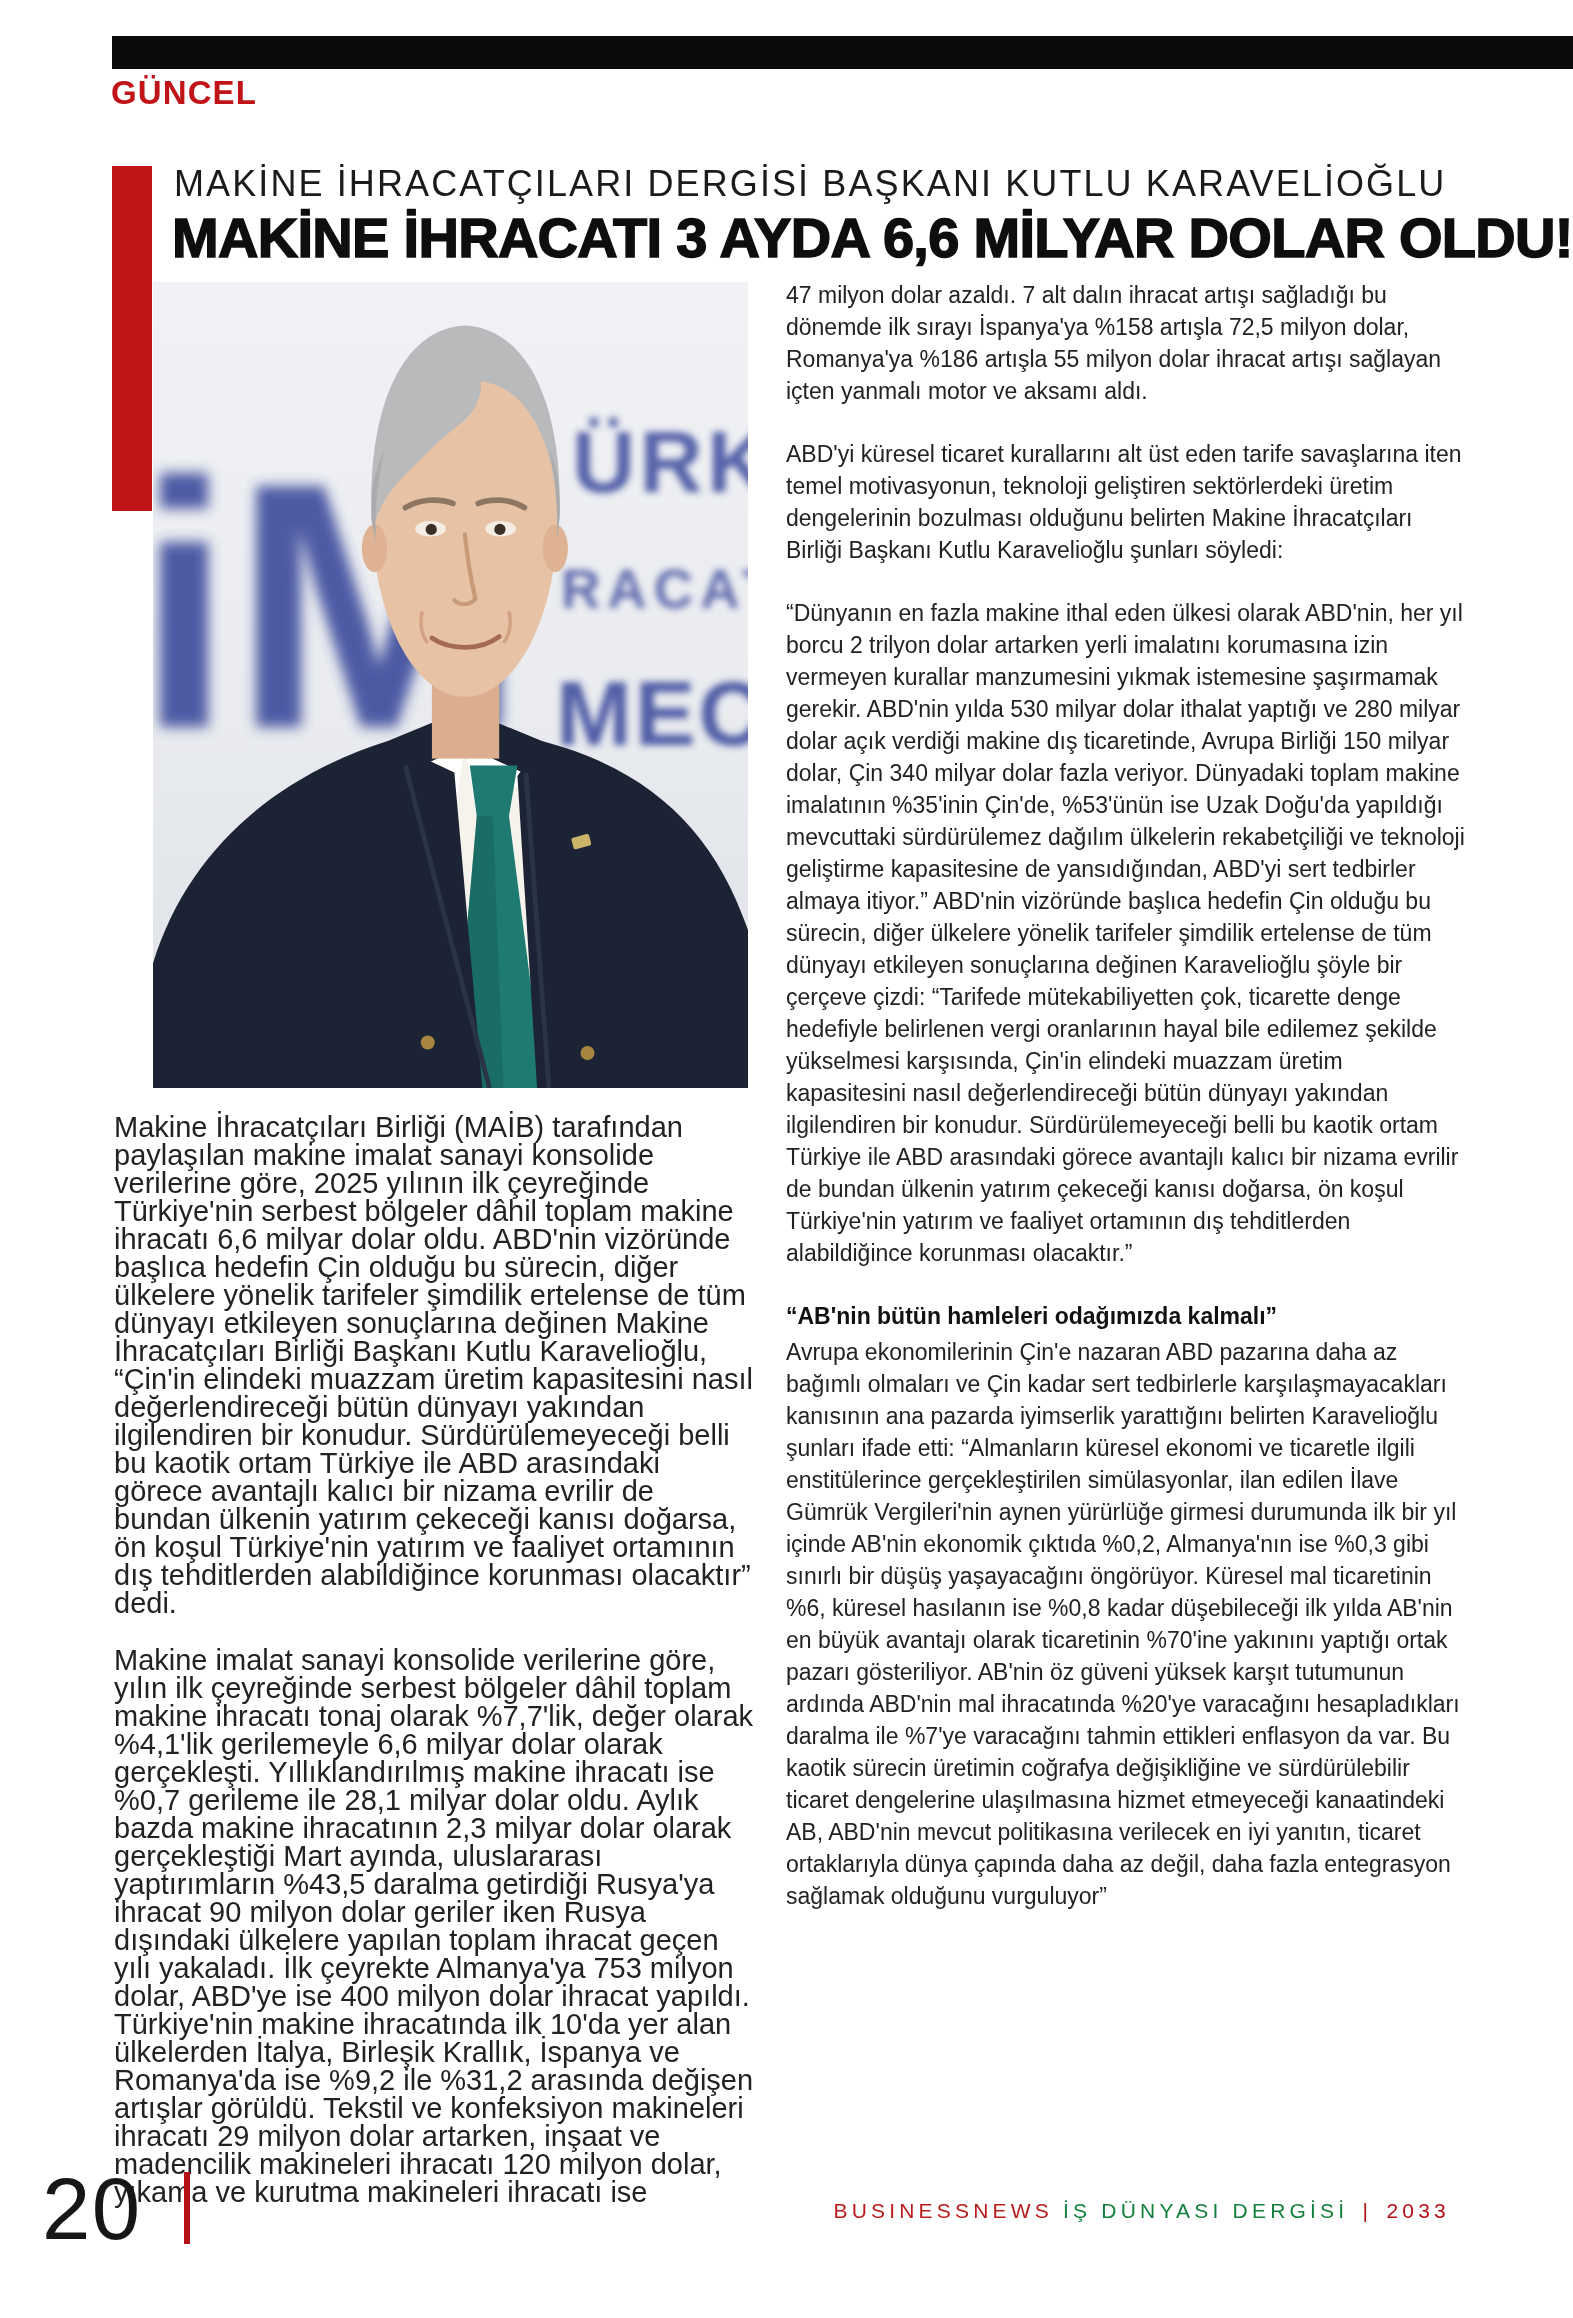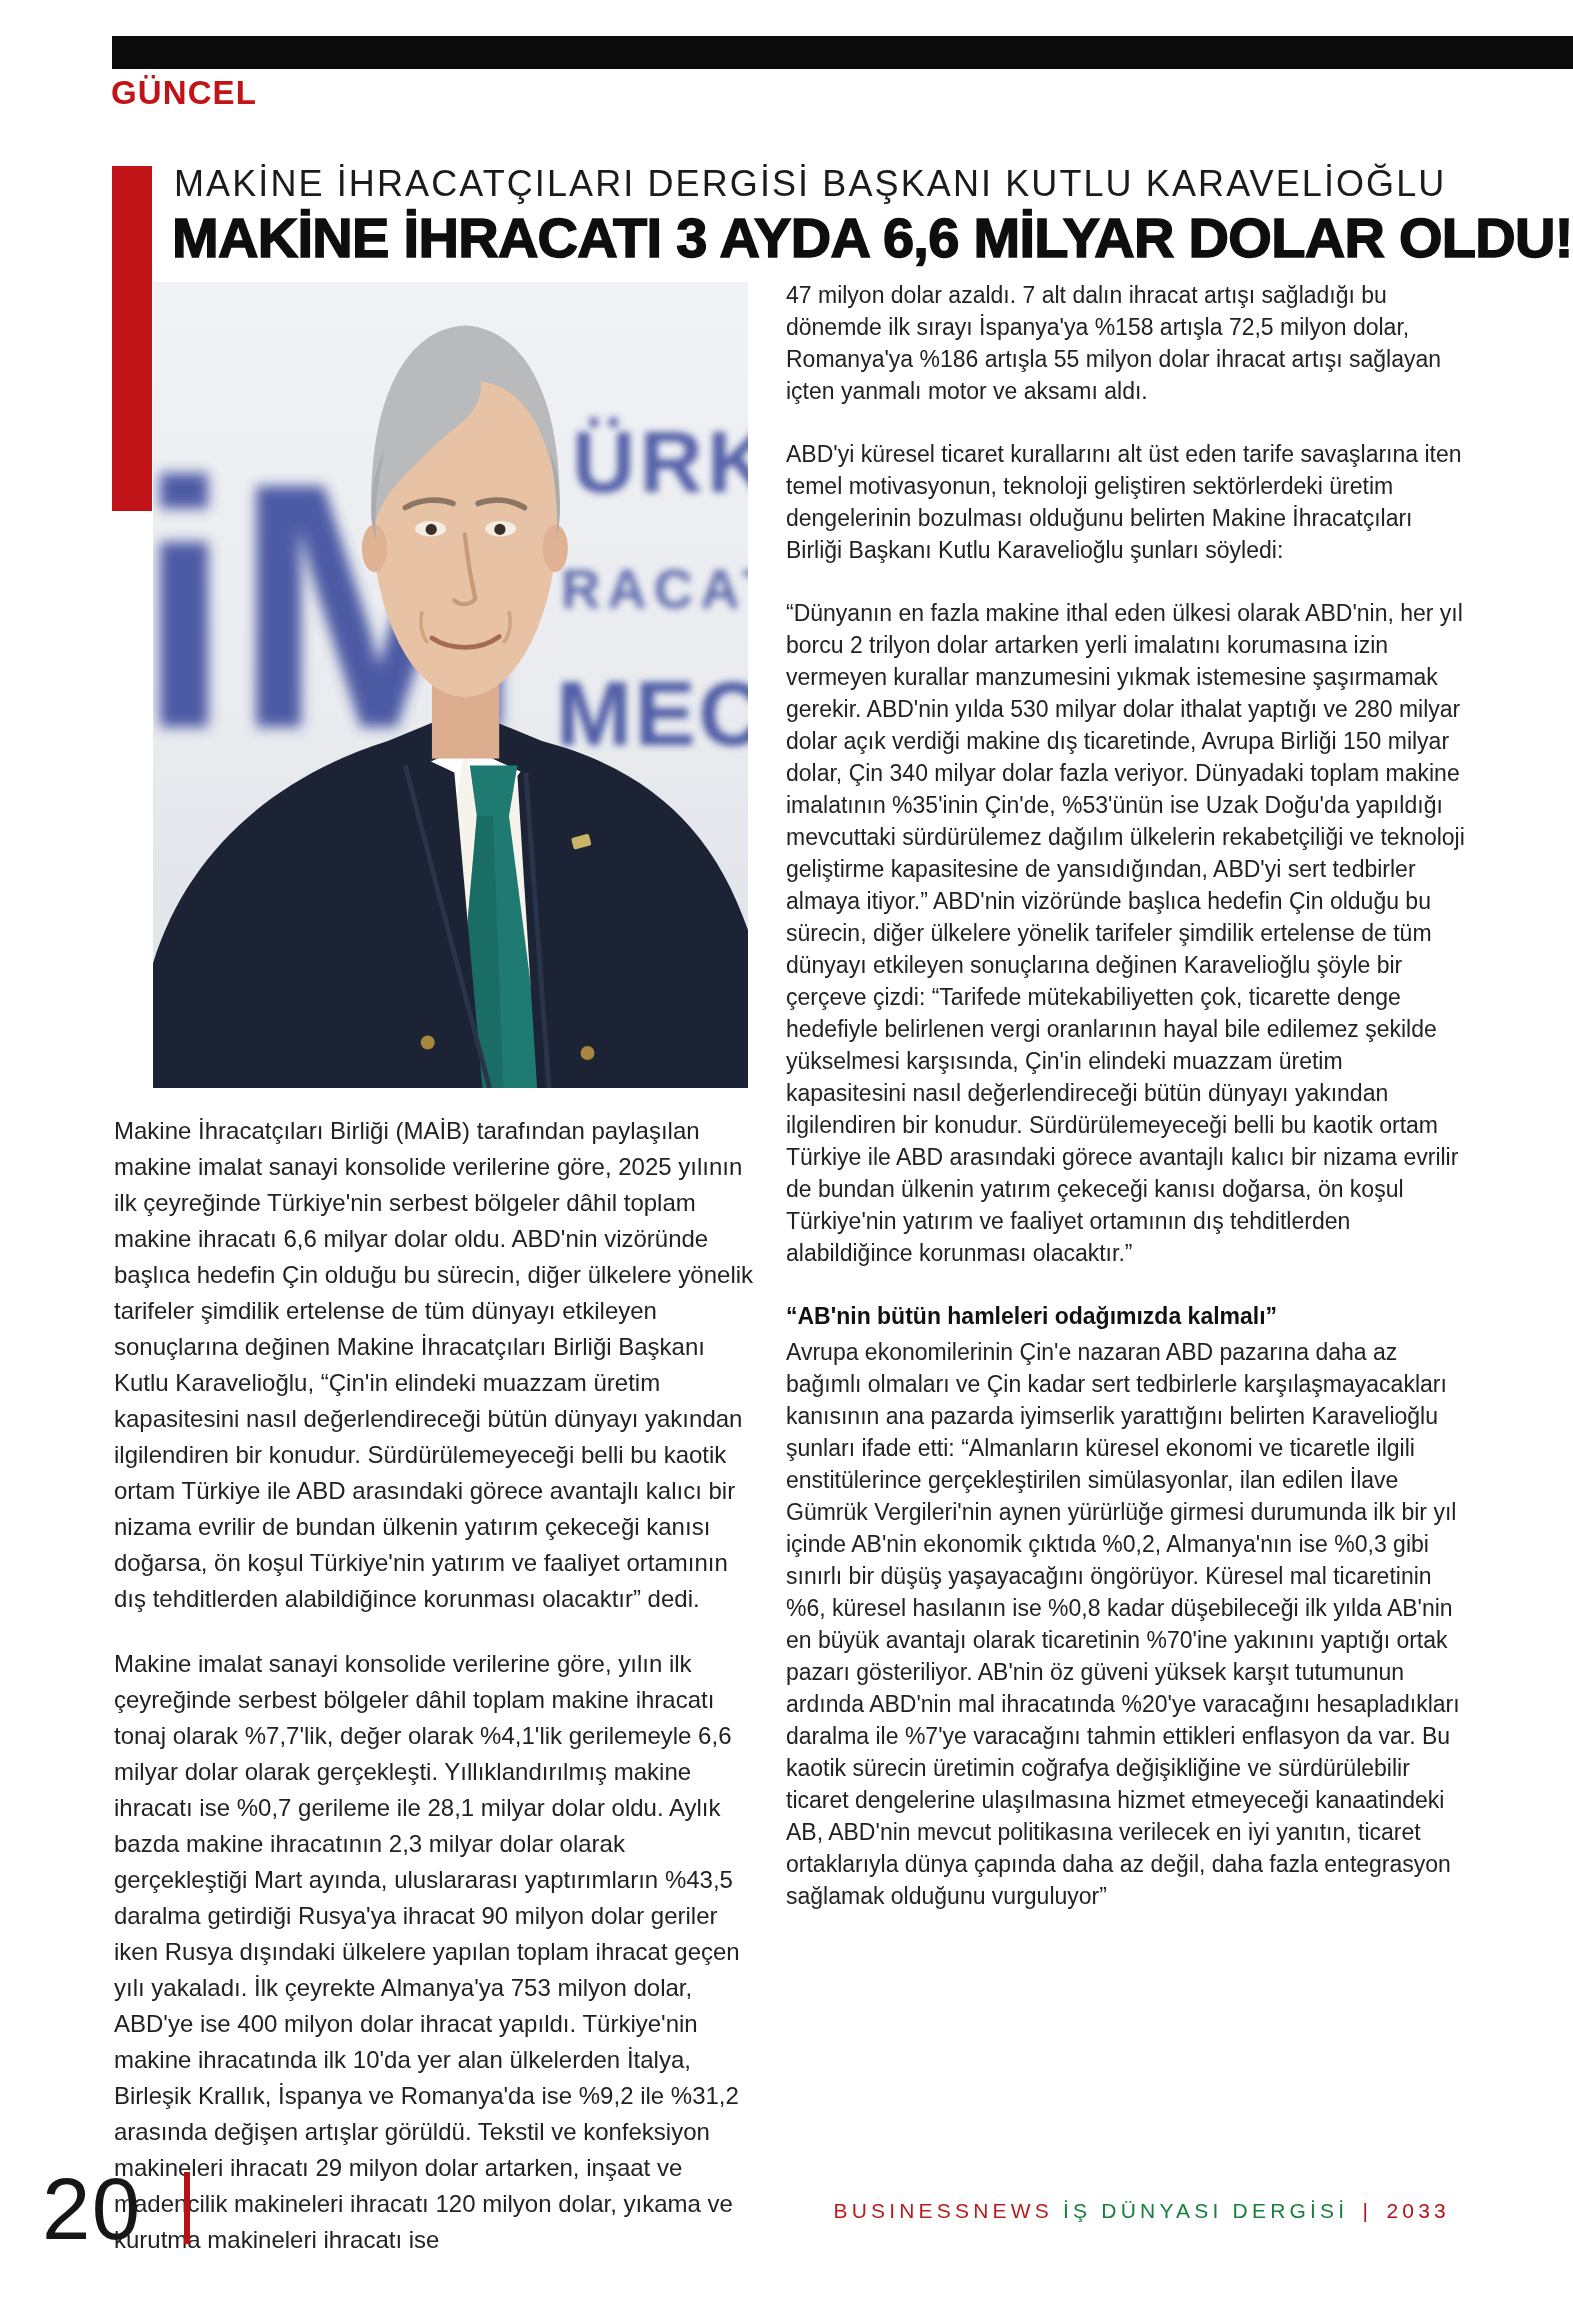--- a/index.html
+++ b/index.html
@@ -28,21 +28,21 @@
   .headline {
     position:absolute; left:172px; top:205px; width:1332px;
     font-size:56px; font-weight:800; letter-spacing:-0.7px; color:#0e0e0e;
     -webkit-text-stroke:1.5px #0e0e0e; white-space:nowrap;
   }
 
   .portrait { position:absolute; left:153px; top:282px; width:595px; height:806px; overflow:hidden; background:#eceef1; }
   .portrait svg { display:block; width:100%; height:100%; }
 
   .col { position:absolute; text-align:left; }
-  .col-left  { left:114px;  top:1113px; width:642px; font-size:24px; line-height:36px; color:#222; }
+  .col-left  { left:114px;  top:1113px; width:642px; font-size:29px; line-height:28px; color:#222; }
   .col-right { left:786px; top:279px;  width:683px; font-size:23px; line-height:32px; color:#222; }
   .col p.body-p  { margin:0 0 29.4px 0; }
   .col p.subhead { margin:0 0 4.2px 0; font-weight:700; color:#111; }
   .col-right p.body-p { margin-bottom:31px; }
 
   .footer-page-num {
     position:absolute; left:42px; top:2159px;
     font-size:87px; font-weight:300; color:#161616; letter-spacing:1.4px;
   }
   .footer-page-tick { position:absolute; left:184px; top:2172px; width:6.3px; height:72px; background:#b51116; }

